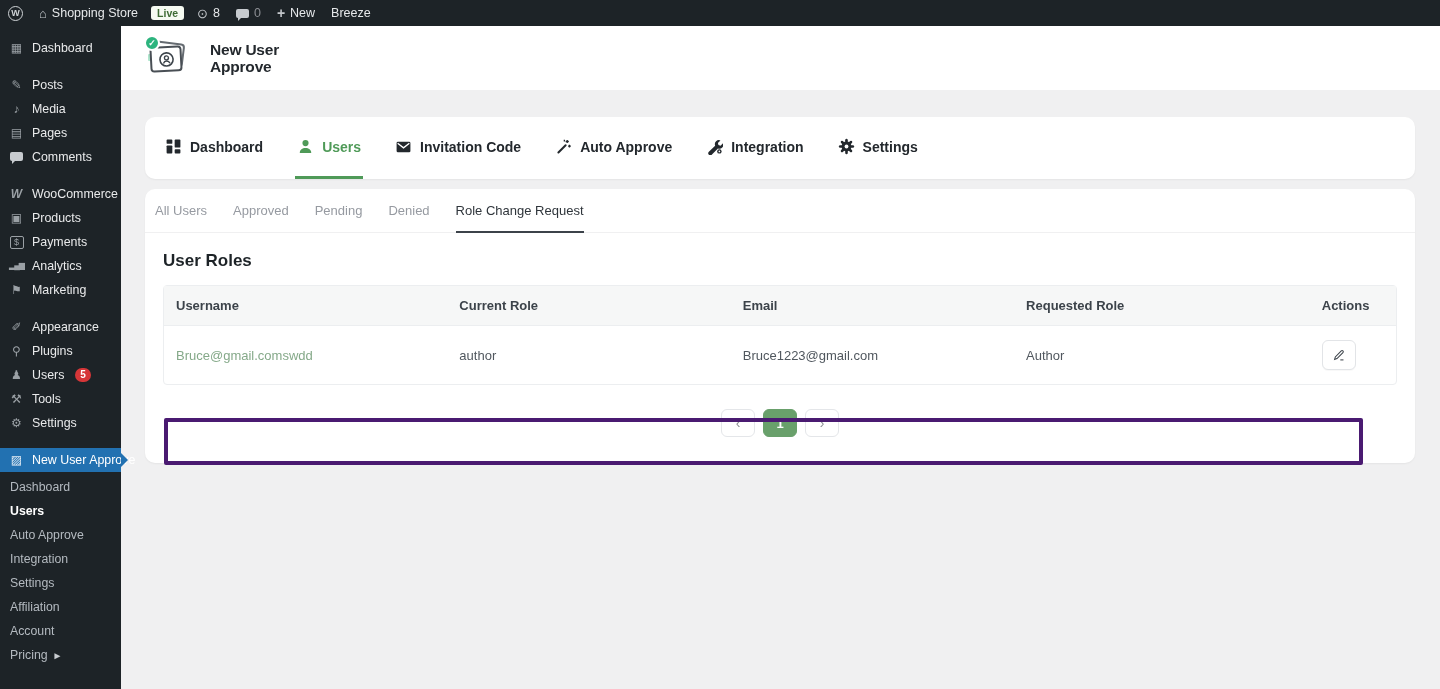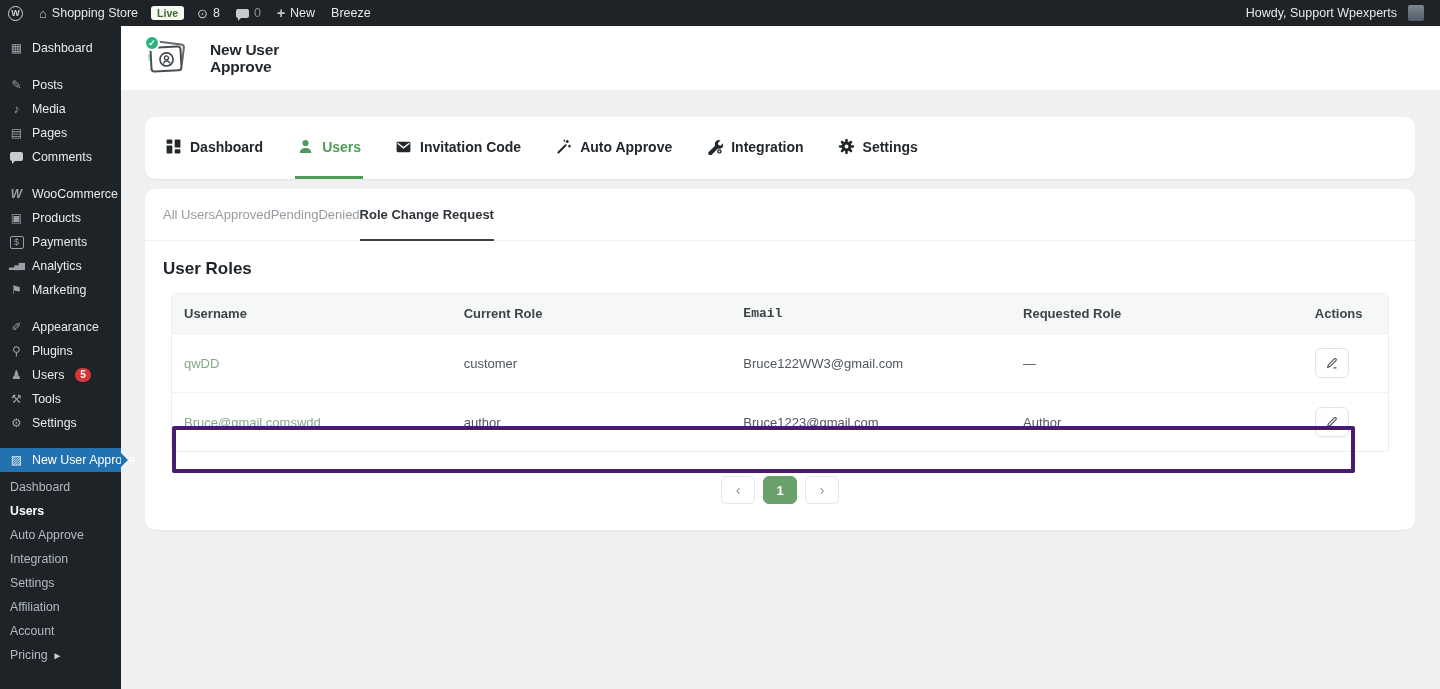--- a/index.html
+++ b/index.html
@@ -84,41 +84,41 @@
   }
   .ph-title { margin-left:19px; font-weight:bold; font-size:15.5px; line-height:1.12; color:#23282d; letter-spacing:-0.2px; }
   .card { background:#fff; border-radius:10px; margin-left:24px; margin-right:25px; box-shadow:0 1px 2px rgba(0,0,0,.05); }
   
   .tabs-card { margin-top:27px; height:62px; display:flex; align-items:stretch; gap:30px; padding:0 18px; overflow:hidden; }
   .tab { display:flex; align-items:center; gap:8px; font-size:14px; font-weight:600; color:#23282d; border-bottom:3px solid transparent; cursor:pointer; padding:0 2px; }
   .tab svg { width:17px; height:17px; flex:none; }
   .tab.active { color:#4f9a58; border-bottom-color:#4f9a58; }
   
   .main-card { margin-top:10px; padding-bottom:26px; }
-  .subtabs { display:flex; padding:0 18px; height:52px; align-items:center; border-bottom:1px solid #f0f0f1; }
+  .subtabs { display:flex; gap:26px; padding:0 10px; height:44px; align-items:center; border-bottom:1px solid #f0f0f1; }
   .subtab { font-size:13px; color:#969aa1; height:100%; display:flex; align-items:center; border-bottom:2px solid transparent; margin-bottom:-1px; cursor:pointer; white-space:nowrap; }
-  .subtab.active { color:#2f353b; font-weight:700; border-bottom-color:#3c434a; }
+  .subtab.active { color:#2f353b; font-weight:400; border-bottom-color:#3c434a; }
   .list-header { display:flex; justify-content:space-between; padding:18px 18px 14px; }
   .page-title { margin:0; font-size:17px; font-weight:bold; color:#1d2327; }
   .search {
     width:241px; height:30px; border:1px solid #dcdcde; border-radius:4px;
     padding:0 10px; font-size:13px; color:#3c434a; outline:none;
     font-family:"Liberation Sans", sans-serif;
   }
   .search::placeholder { color:#949aa1; }
   
-  .table-wrap { margin:0 26px; position:relative; border:1px solid #eceef0; border-radius:4px; }
+  .table-wrap { margin:0 18px; position:relative; border:1px solid #eceef0; border-radius:4px; }
   table { width:100%; border-collapse:collapse; font-size:13px; }
   thead th {
     background:#f6f7f7; text-align:left; font-weight:600; color:#3c434a;
     padding:12px 12px; border-bottom:1px solid #eceef0;
   }
   tbody td { padding:14px 12px; border-bottom:1px solid #f1f3f4; color:#50575e; height:46px; }
   tbody tr:last-child td { border-bottom:none; }
-  .col-user { width:23%; } .col-role { width:23%; } .col-email { width:23%;font-family:Liberation Mono, monospace; } .col-req { width:24%; } .col-act { width:7%; }
+  .col-user { width:23%; } .col-role { width:23%; } .col-email { width:23%; } .col-req { width:24%; } .col-act { width:7%; }
   td.username { color:#85a989; cursor:pointer; }
   .edit-btn {
     width:34px; height:30px; background:#fff; border:1px solid #e2e4e7; border-radius:6px;
     display:inline-flex; align-items:center; justify-content:center; color:#3c434a;
     cursor:pointer; box-shadow:0 1px 1px rgba(0,0,0,.03);
   }
   .edit-btn svg { width:14px; height:14px; }
   .row-highlight {
     position:absolute; left:0; right:33px; top:132px; height:47px;
     border:4px solid #4a1a71; border-radius:2px; pointer-events:none;
@@ -153,26 +153,20 @@
       </span>
       <span class="ab-item">
         <span class="bubble"></span>
         <span class="muted">0</span>
       </span>
       <span class="ab-item">
         <span class="glyph plus">+</span>
         <span>New</span>
       </span>
       <span class="ab-item">Breeze</span>
-    </div>
-    <div class="ab-right">
-      <span class="ab-item">
-        <span>Howdy, Support Wpexperts</span>
-        <span class="avatar"></span>
-      </span>
     </div>
   </header>
 
   <div class="below">
 
     <nav class="sidebar">
       <div class="s-item">
         <span class="s-icon">▦</span>
         <span class="s-label">Dashboard</span>
       </div>
@@ -349,34 +343,20 @@
             <thead>
               <tr>
                 <th class="col-user">Username</th>
                 <th class="col-role">Current Role</th>
                 <th class="col-email">Email</th>
                 <th class="col-req">Requested Role</th>
                 <th class="col-act">Actions</th>
               </tr>
             </thead>
             <tbody>
-              <tr>
-                <td class="username">qwDD</td>
-                <td>customer</td>
-                <td>Bruce122WW3@gmail.com</td>
-                <td>—</td>
-                <td>
-                  <button class="edit-btn">
-                    <svg viewBox="0 0 16 16" fill="none">
-                      <path d="M3 13l.8-2.8 6.8-6.8c.5-.5 1.4-.5 1.9 0s.5 1.4 0 1.9l-6.8 6.8L3 13z" stroke="currentColor" stroke-width="1.2"></path>
-                      <path d="M9.5 13.6h3.6" stroke="currentColor" stroke-width="1.2"></path>
-                    </svg>
-                  </button>
-                </td>
-              </tr>
               <tr>
                 <td class="username">Bruce@gmail.comswdd</td>
                 <td>author</td>
                 <td>Bruce1223@gmail.com</td>
                 <td>Author</td>
                 <td>
                   <button class="edit-btn">
                     <svg viewBox="0 0 16 16" fill="none">
                       <path d="M3 13l.8-2.8 6.8-6.8c.5-.5 1.4-.5 1.9 0s.5 1.4 0 1.9l-6.8 6.8L3 13z" stroke="currentColor" stroke-width="1.2"></path>
                       <path d="M9.5 13.6h3.6" stroke="currentColor" stroke-width="1.2"></path>

